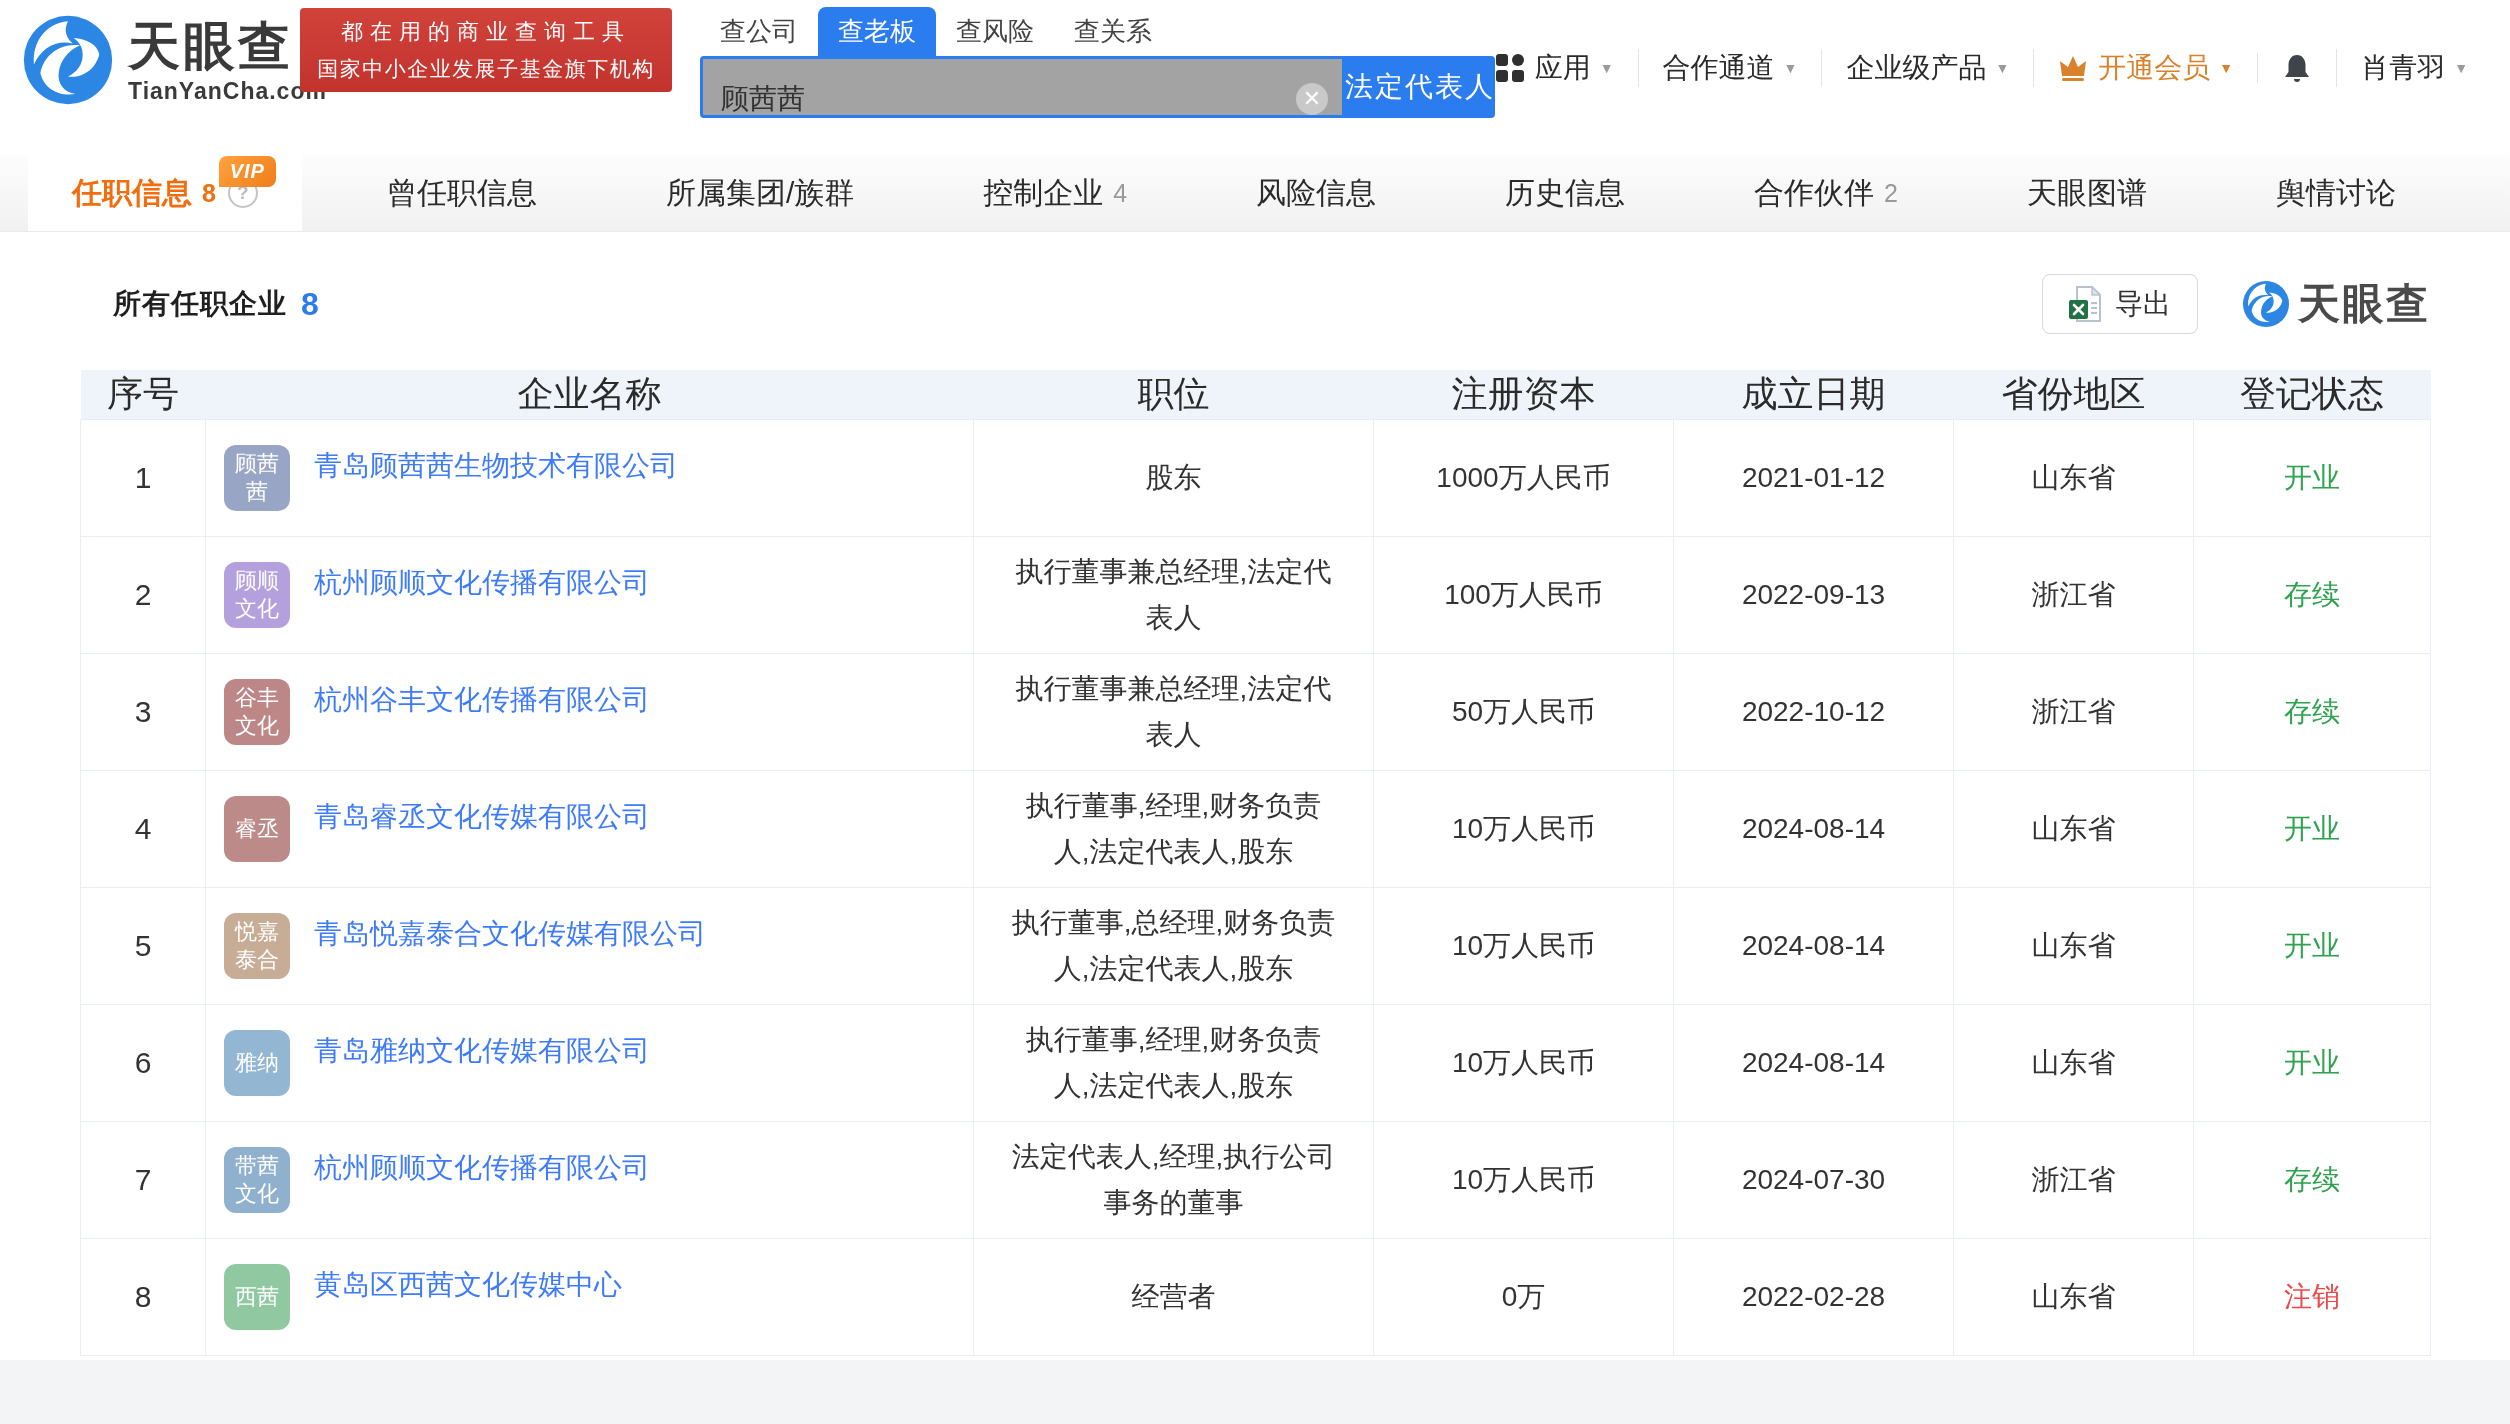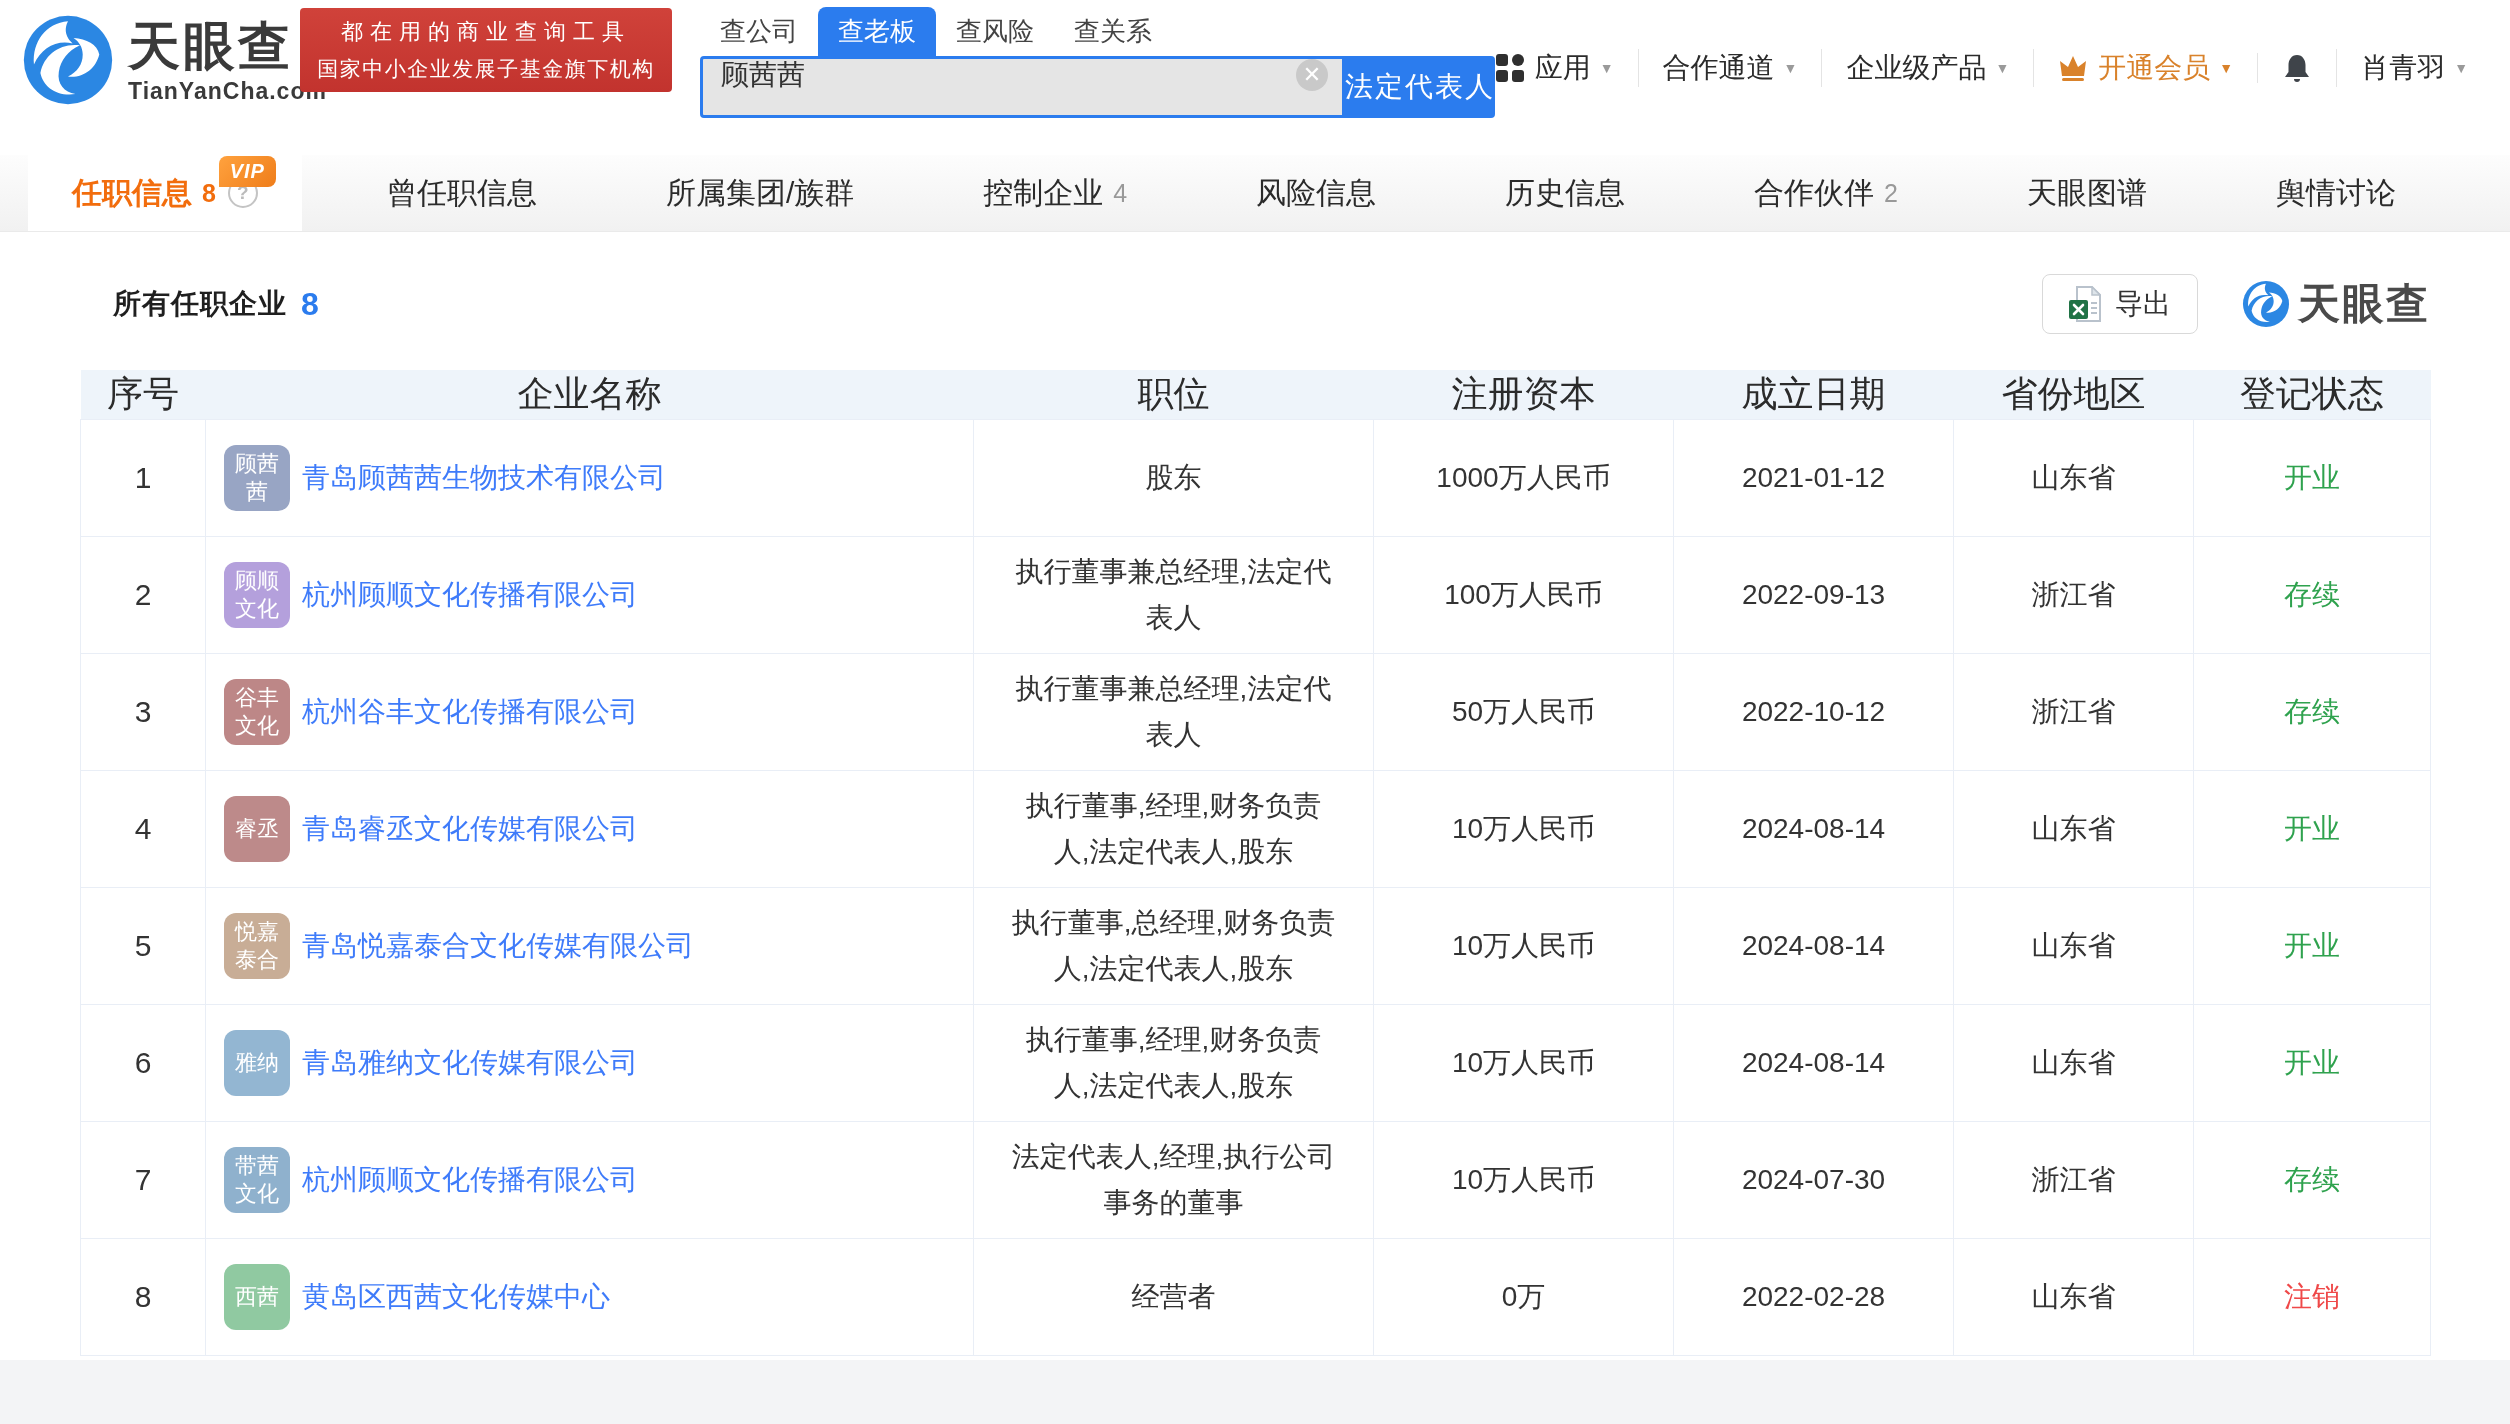--- a/index.html
+++ b/index.html
@@ -12,21 +12,21 @@
   .brand-cn { font-size:52px; font-weight:700; color:#3a3a3a; letter-spacing:3px; line-height:60px; }
   .brand-en { font-size:23px; font-weight:700; color:#3a3a3a; letter-spacing:1px; margin-top:2px; }
   .banner { position:absolute; left:300px; top:8px; width:372px; height:84px; background:linear-gradient(180deg,#d0423a,#c2332e); border-radius:4px; color:#fff; display:flex; flex-direction:column; justify-content:center; align-items:center; }
   .banner-l1 { font-size:22px; letter-spacing:7px; font-weight:500; }
   .banner-l2 { font-size:21px; letter-spacing:1.5px; margin-top:8px; font-weight:500; }
   .search-area { position:absolute; left:700px; top:12px; }
   .search-tabs { display:flex; align-items:flex-end; height:44px; }
   .search-tab { padding:7px 20px; font-size:26px; color:#444; cursor:pointer; }
   .search-tab.active { background:#2b7cee; color:#fff; border-radius:8px 8px 0 0; }
   .search-row { display:flex; }
-  .search-input-wrap { display:flex; align-items:flex-start; width:645px; height:62px; border:3px solid #2b7cee; border-radius:4px 0 0 4px; background:#e5e5e5; }
+  .search-input-wrap { display:flex; align-items:flex-end; width:645px; height:62px; border:3px solid #2b7cee; border-radius:4px 0 0 4px; background:#a3a3a3; }
   .search-input { flex:1; border:none; outline:none; font-size:28px; color:#333; padding:0 18px; font-family:inherit; background:transparent; }
   .clear-icon { width:32px; height:32px; border-radius:50%; background:#c9c9c9; color:#fff; font-size:22px; font-weight:700; display:flex; align-items:center; justify-content:center; margin-right:14px; cursor:pointer; flex-shrink:0; }
   .search-btn { width:150px; height:62px; background:#2b7cee; color:#fff; font-size:28px; display:flex; align-items:center; justify-content:center; border-radius:0 4px 4px 0; cursor:pointer; letter-spacing:2px; }
   .top-nav { position:absolute; right:18px; top:38px; height:60px; display:flex; align-items:center; font-size:28px; color:#2b2b2b; }
   .nav-item { display:flex; align-items:center; padding:0 24px; cursor:pointer; white-space:nowrap; }
   .nav-item + .nav-item { border-left:1px solid #e4e4e4; }
   .nav-item .ic { margin-right:10px; display:flex; }
   .caret { font-size:14px; color:#9a9a9a; margin-left:9px; }
   .member { color:#d9822b; font-weight:500; }
   .member .caret { color:#d9822b; }
@@ -45,21 +45,21 @@
   .section-count { color:#2b7cee; font-weight:700; font-size:32px; margin-left:14px; }
   .head-right { margin-left:auto; display:flex; align-items:center; }
   .export-btn { display:flex; align-items:center; gap:14px; border:1px solid #d9d9d9; border-radius:8px; padding:10px 26px; font-size:28px; color:#333; background:#fff; cursor:pointer; }
   .watermark { display:flex; align-items:center; margin-left:44px; }
   .watermark .swirl { width:48px; height:48px; }
   .watermark-text { font-size:42px; font-weight:700; color:#4a4a4a; margin-left:8px; letter-spacing:2px; }
   table { width:2350px; border-collapse:collapse; table-layout:fixed; }
   th { background:#eef4fa; height:43px; font-size:36px; font-weight:400; color:#2b2b2b; }
   td { border:1px solid #e9eef6; height:117px; font-size:28px; color:#333; text-align:center; padding:0 18px; }
   td.seq { font-size:30px; }
-  .name-cell { display:flex; align-items:center; gap:12px; }
+  .name-cell { display:flex; align-items:flex-start; gap:24px; }
   .avatar { width:66px; height:66px; border-radius:12px; color:#fff; display:flex; align-items:center; justify-content:center; font-size:22px; line-height:28px; white-space:pre-line; text-align:center; flex-shrink:0; }
   .company-link { color:#3e7bfa; font-size:28px; text-align:left; line-height:42px; text-decoration:none; cursor:pointer; }
   td.position { line-height:46px; padding:0 34px; }
 </style>
 </head>
 <body>
 
 <div class="header">
   <div class="logo-wrap">
     <svg class="swirl" viewBox="0 0 100 100">

